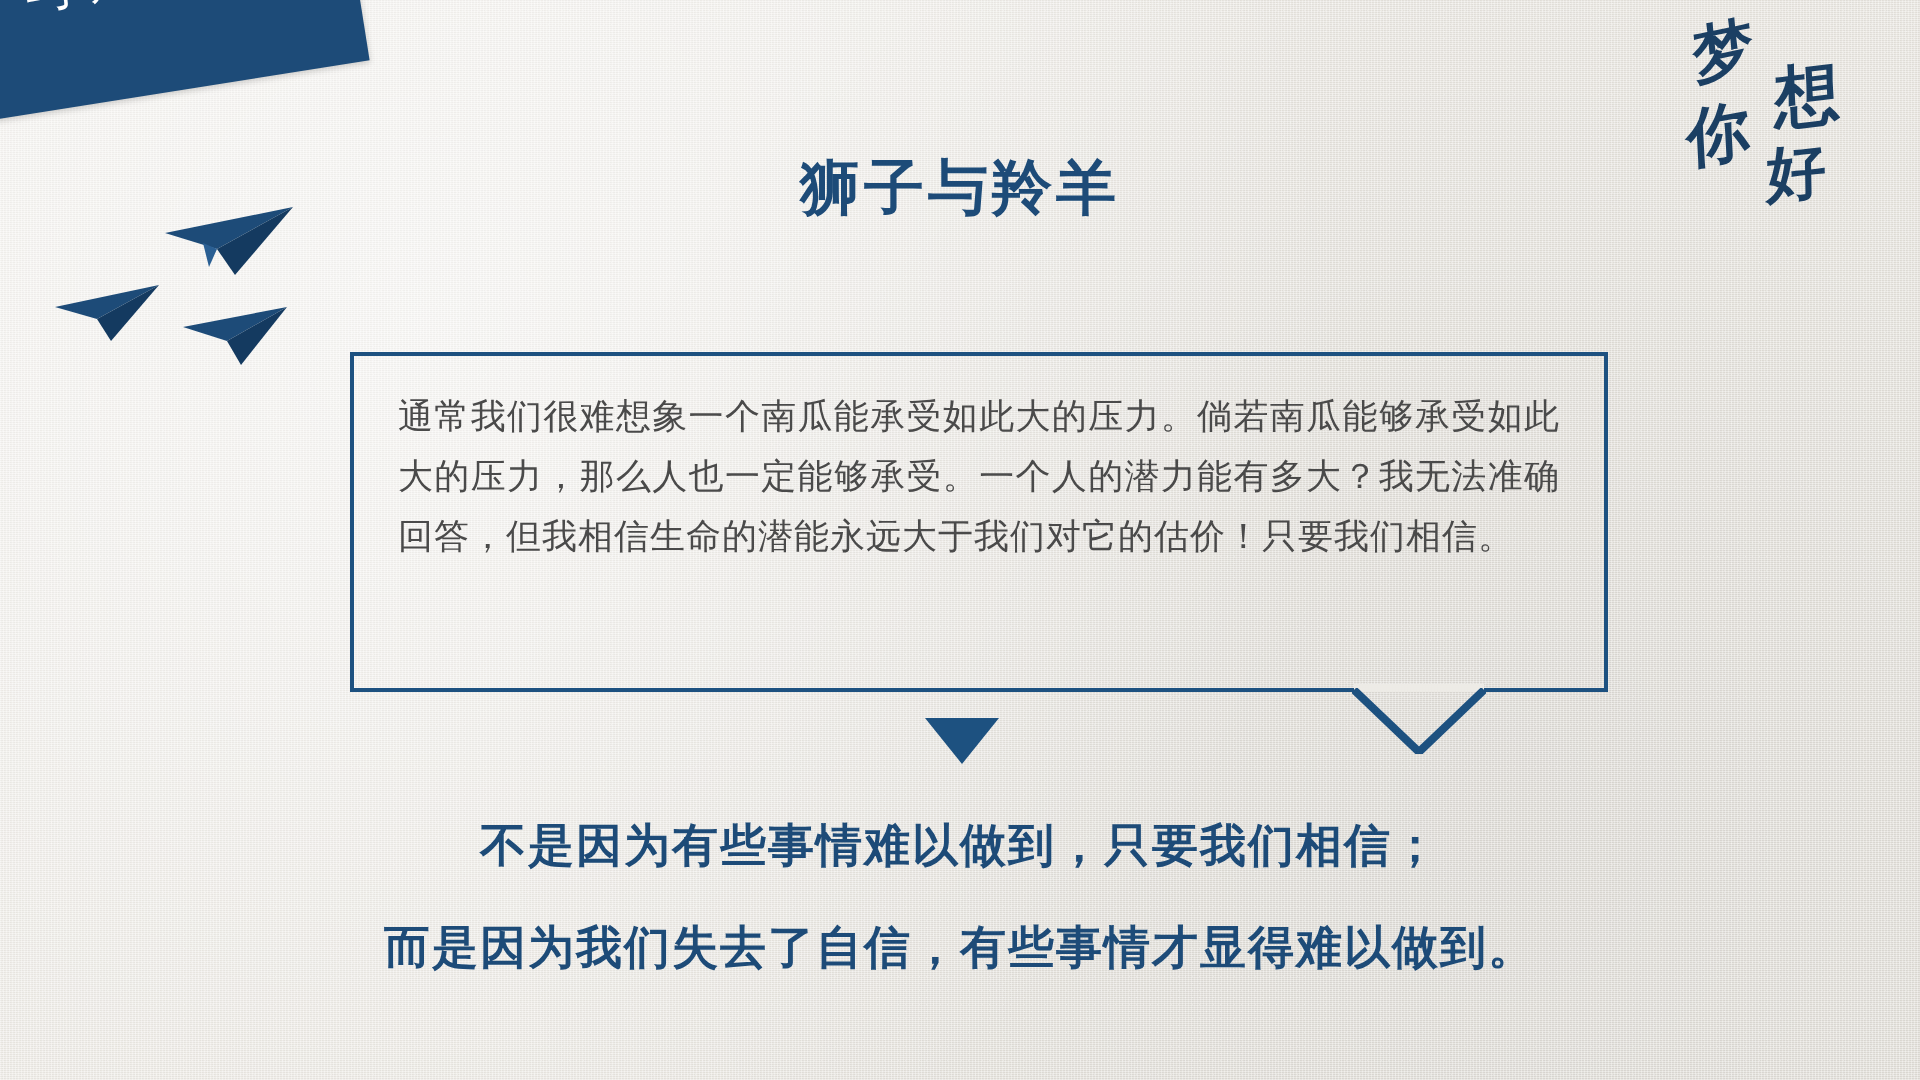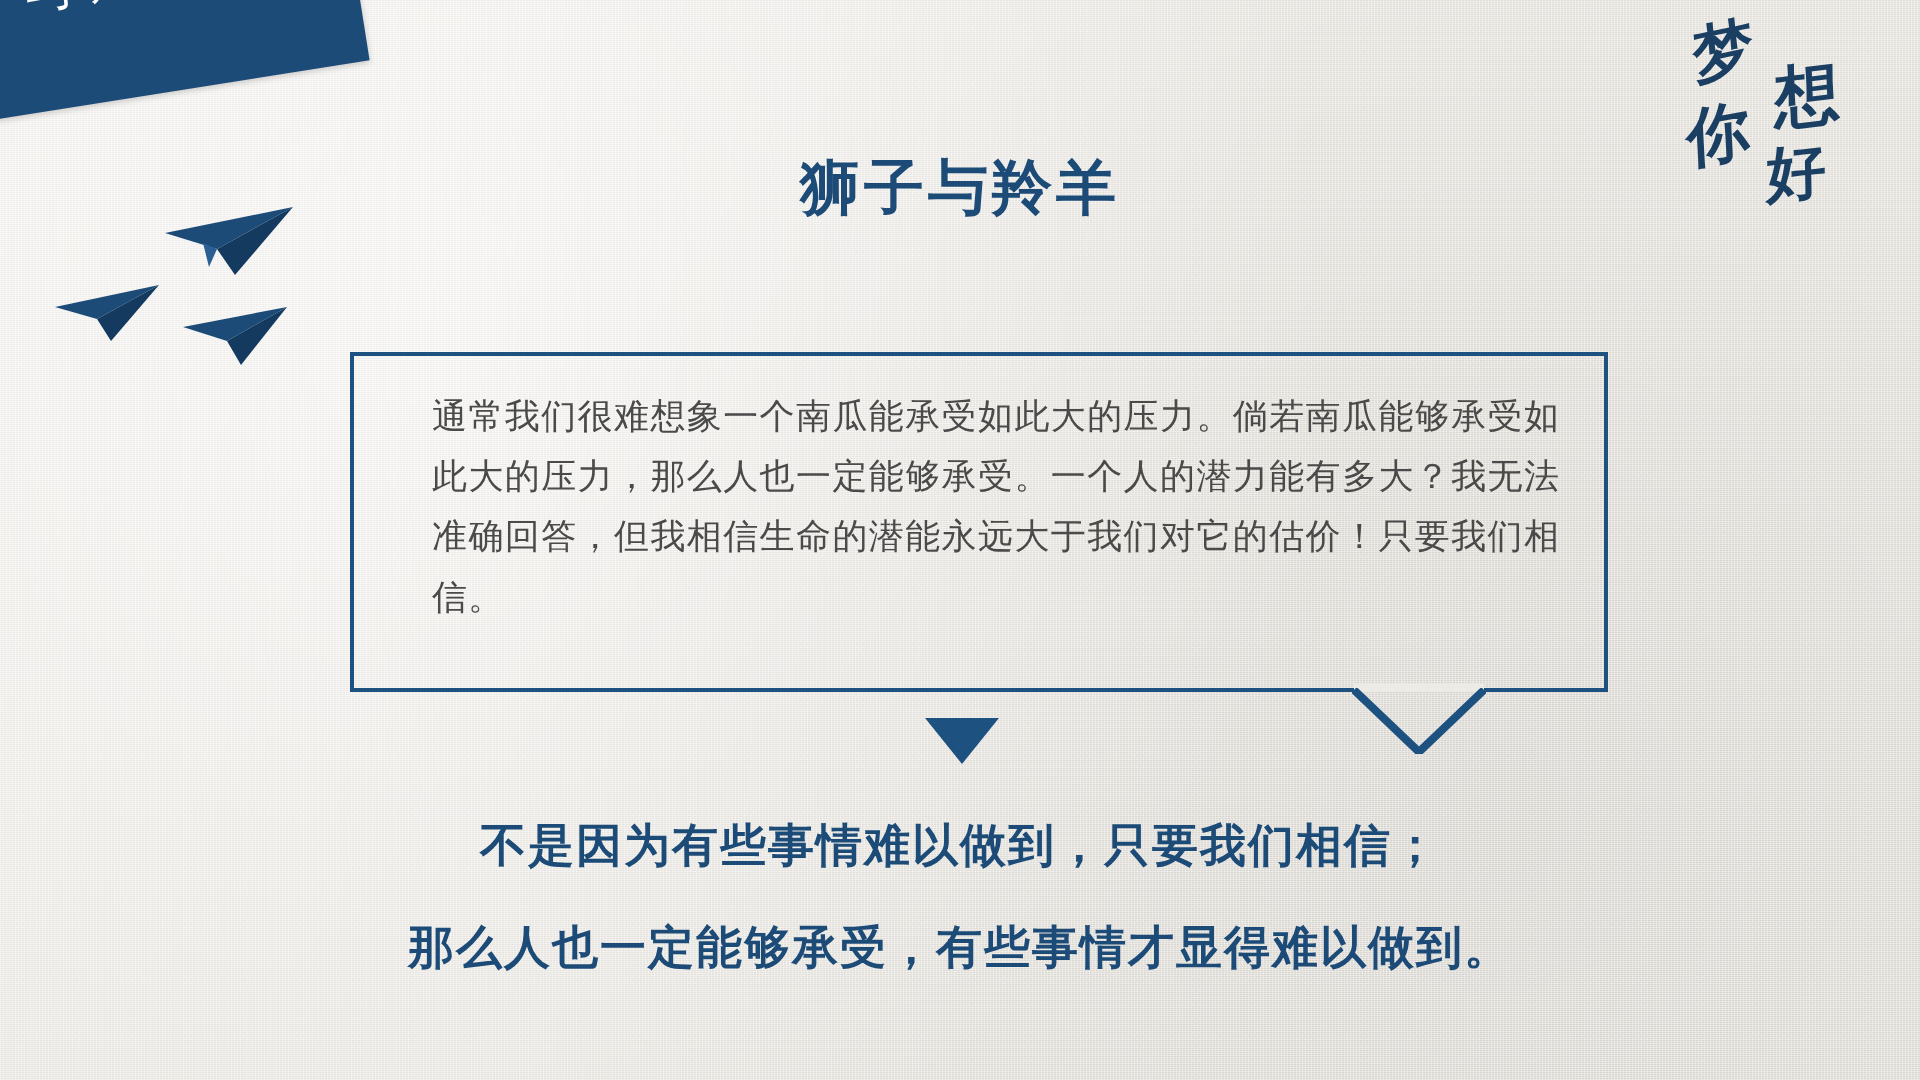--- a/index.html
+++ b/index.html
@@ -105,21 +105,20 @@
   
   .quote-box {
     position: absolute;
     left: 350px;
     top: 352px;
     width: 1258px;
     height: 340px;
     border: 4px solid #1d5180;
     box-sizing: border-box;
     background: transparent;
-    padding-left: 34px;
   }
   .quote-text {
     padding: 30px 44px 0 44px;
     color: #4a4a4a;
     font-size: 35px;
     line-height: 1.72;
     letter-spacing: 1px;
     text-align: justify;
   }
   
@@ -210,15 +209,15 @@
     <div class="tail-mask"></div>
     <svg class="tail-v" viewBox="0 0 134 66">
       <polyline points="2,2 67,64 132,2" fill="none" stroke="#1d5180" stroke-width="8"></polyline>
     </svg>
   </div>
 
   <div class="down-triangle"></div>
 
   <div class="conclusion">
     <div class="line1">不是因为有些事情难以做到，只要我们相信；</div>
-    <div class="line2">那么人也一定能够承受，有些事情才显得难以做到。</div>
+    <div class="line2">而是因为我们失去了自信，有些事情才显得难以做到。</div>
   </div>
 </div>
 
 </body></html>

